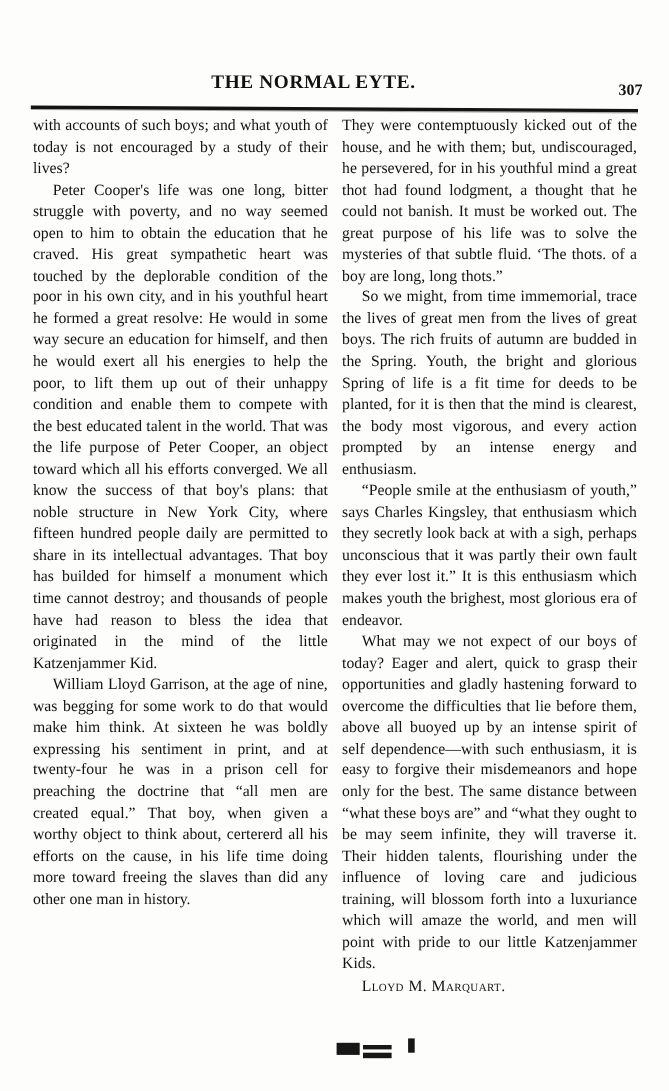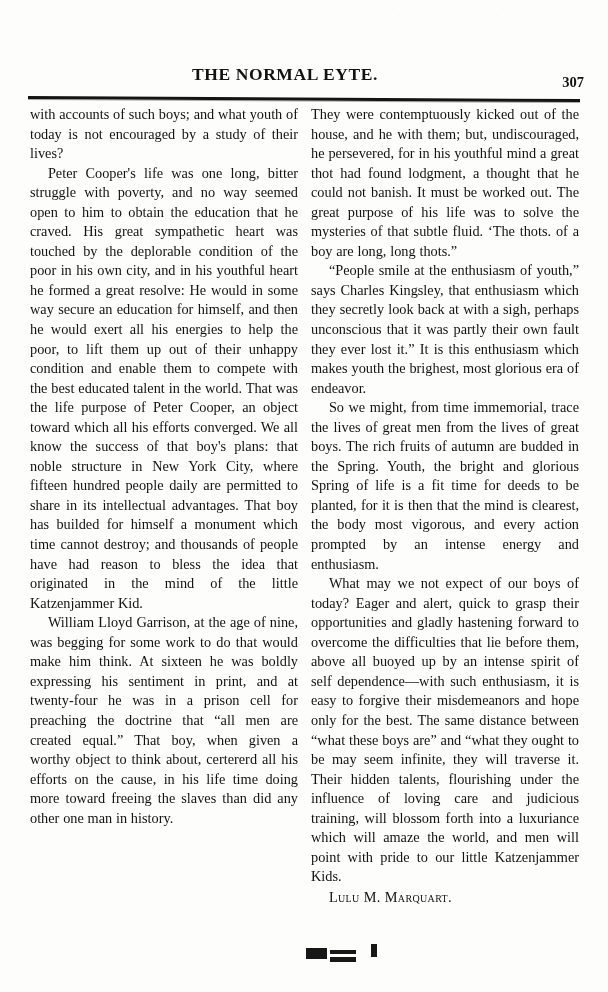--- a/index.html
+++ b/index.html
@@ -177,24 +177,24 @@
   <div class="columns">
 
     <div class="col">
       <p class="no-indent">with accounts of such boys; and what youth of today is not encouraged by a study of their lives?</p>
       <p>Peter Cooper's life was one long, bitter struggle with poverty, and no way seemed open to him to obtain the education that he craved. His great sympathetic heart was touched by the deplorable condition of the poor in his own city, and in his youthful heart he formed a great resolve: He would in some way secure an education for himself, and then he would exert all his energies to help the poor, to lift them up out of their unhappy condition and enable them to compete with the best educated talent in the world. That was the life purpose of Peter Cooper, an object toward which all his efforts converged. We all know the success of that boy's plans: that noble structure in New York City, where fifteen hundred people daily are permitted to share in its intellectual advantages. That boy has builded for himself a monument which time cannot destroy; and thousands of people have had reason to bless the idea that originated in the mind of the little Katzenjammer Kid.</p>
       <p>William Lloyd Garrison, at the age of nine, was begging for some work to do that would make him think. At sixteen he was boldly expressing his sentiment in print, and at twenty-four he was in a prison cell for preaching the doctrine that “all men are created equal.” That boy, when given a worthy object to think about, certererd all his efforts on the cause, in his life time doing more toward freeing the slaves than did any other one man in history.</p>
     </div>
 
     <div class="col">
       <p class="no-indent">They were contemptuously kicked out of the house, and he with them; but, undiscouraged, he persevered, for in his youthful mind a great thot had found lodgment, a thought that he could not banish. It must be worked out. The great purpose of his life was to solve the mysteries of that subtle fluid. ‘The thots. of a boy are long, long thots.”</p>
+      <p>So we might, from time immemorial, trace the lives of great men from the lives of great boys. The rich fruits of autumn are budded in the Spring. Youth, the bright and glorious Spring of life is a fit time for deeds to be planted, for it is then that the mind is clearest, the body most vigorous, and every action prompted by an intense energy and enthusiasm.</p>
       <p>“People smile at the enthusiasm of youth,” says Charles Kingsley, that enthusiasm which they secretly look back at with a sigh, perhaps unconscious that it was partly their own fault they ever lost it.” It is this enthusiasm which makes youth the brighest, most glorious era of endeavor.</p>
-      <p>So we might, from time immemorial, trace the lives of great men from the lives of great boys. The rich fruits of autumn are budded in the Spring. Youth, the bright and glorious Spring of life is a fit time for deeds to be planted, for it is then that the mind is clearest, the body most vigorous, and every action prompted by an intense energy and enthusiasm.</p>
       <p>What may we not expect of our boys of today? Eager and alert, quick to grasp their opportunities and gladly hastening forward to overcome the difficulties that lie before them, above all buoyed up by an intense spirit of self dependence—with such enthusiasm, it is easy to forgive their misdemeanors and hope only for the best. The same distance between “what these boys are” and “what they ought to be may seem infinite, they will traverse it. Their hidden talents, flourishing under the influence of loving care and judicious training, will blossom forth into a luxuriance which will amaze the world, and men will point with pride to our little Katzenjammer Kids.</p>
-      <p class="byline">Lulu M. Marquart.</p>
+      <p class="byline">Lloyd M. Marquart.</p>
     </div>
 
   </div>
 
   <div class="ink-blot blot-a"></div>
   <div class="ink-blot blot-b"></div>
   <div class="ink-blot blot-c"></div>
   <div class="ink-blot blot-d"></div>
 
 </div>

